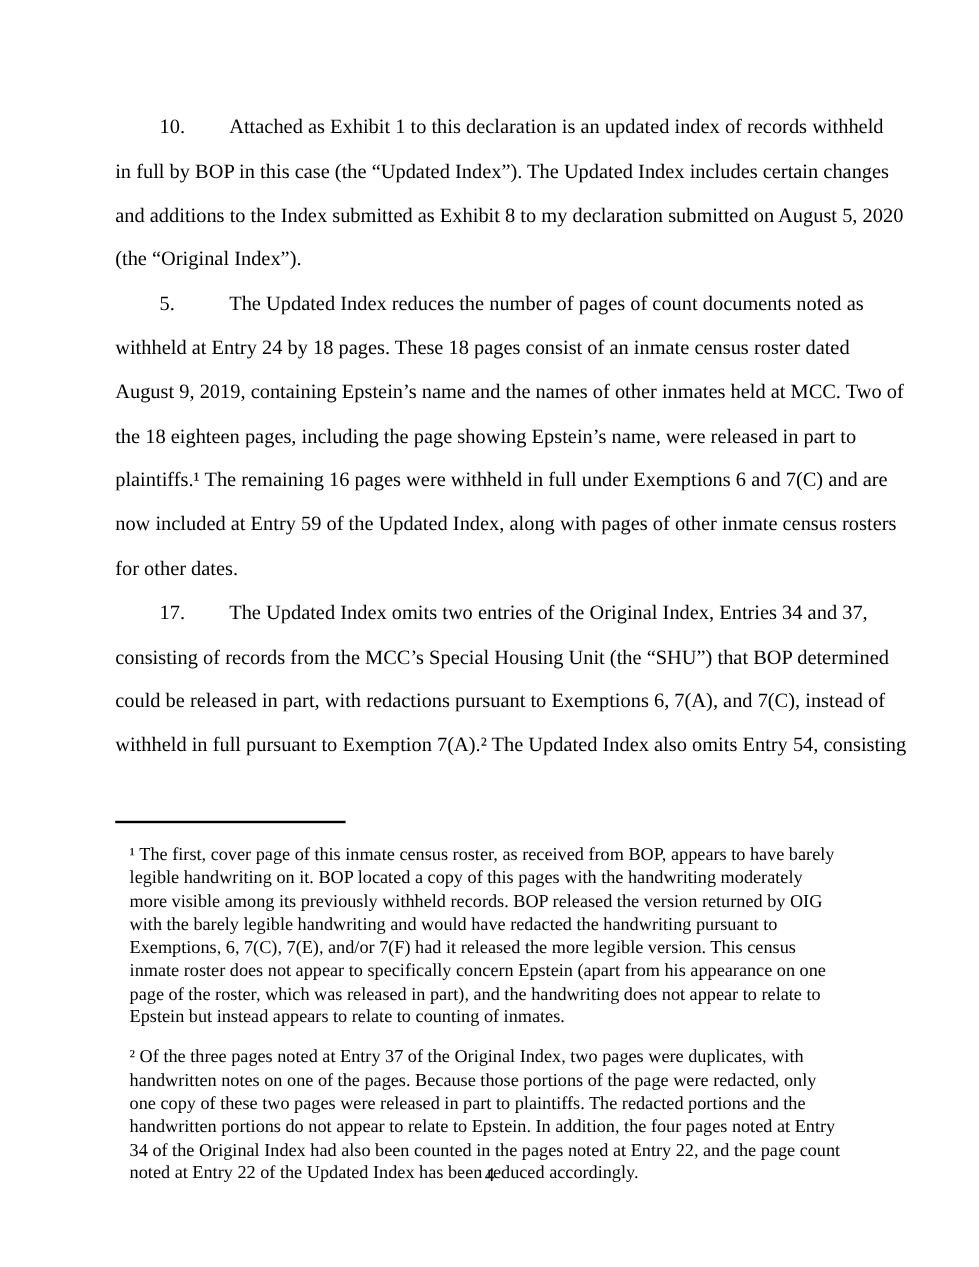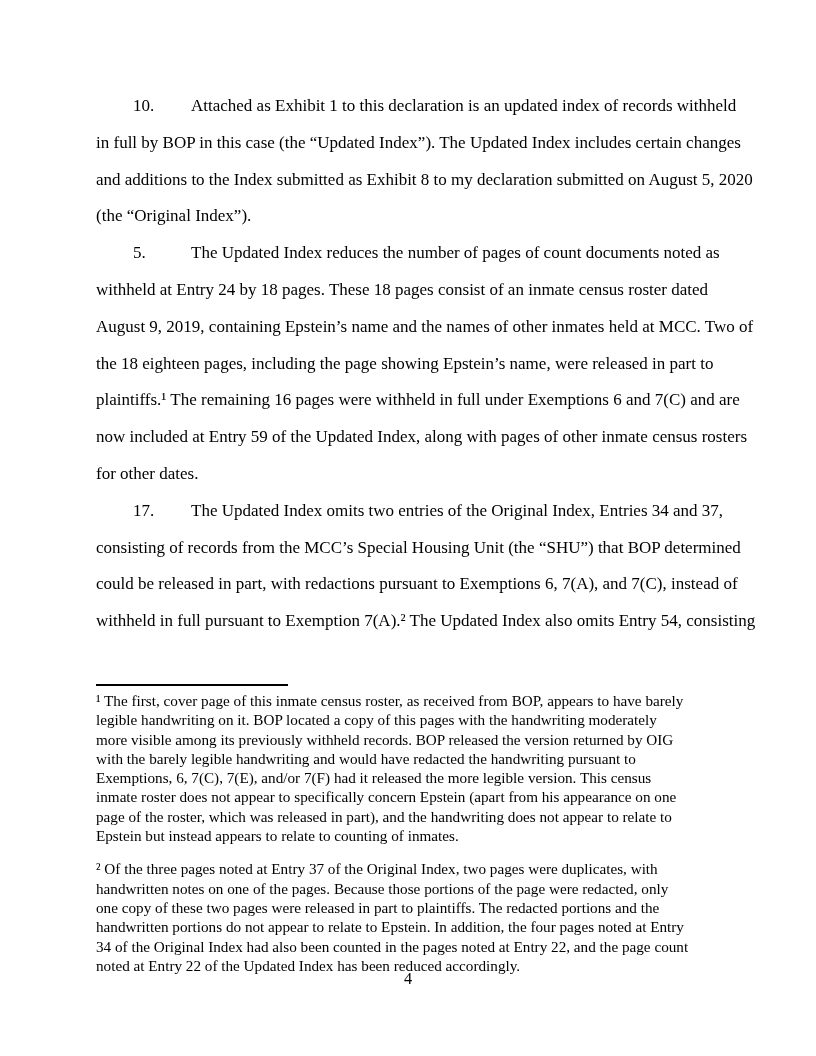--- a/index.html
+++ b/index.html
@@ -55,21 +55,21 @@
   }
   .footnotes {
     position: absolute;
     left: 96px;
     top: 691px;
     width: 680px;
     font-size: 15.2px;
     line-height: 19.3px;
   }
   .footnote {
-    margin: 0;
+    margin: 12px;
     white-space: pre-line;
   }
   .footnote + .footnote { margin-top: 14px; }
   .page-num {
     position: absolute;
     top: 969px;
     left: 0;
     width: 100%;
     text-align: center;
     font-size: 16.3px;

